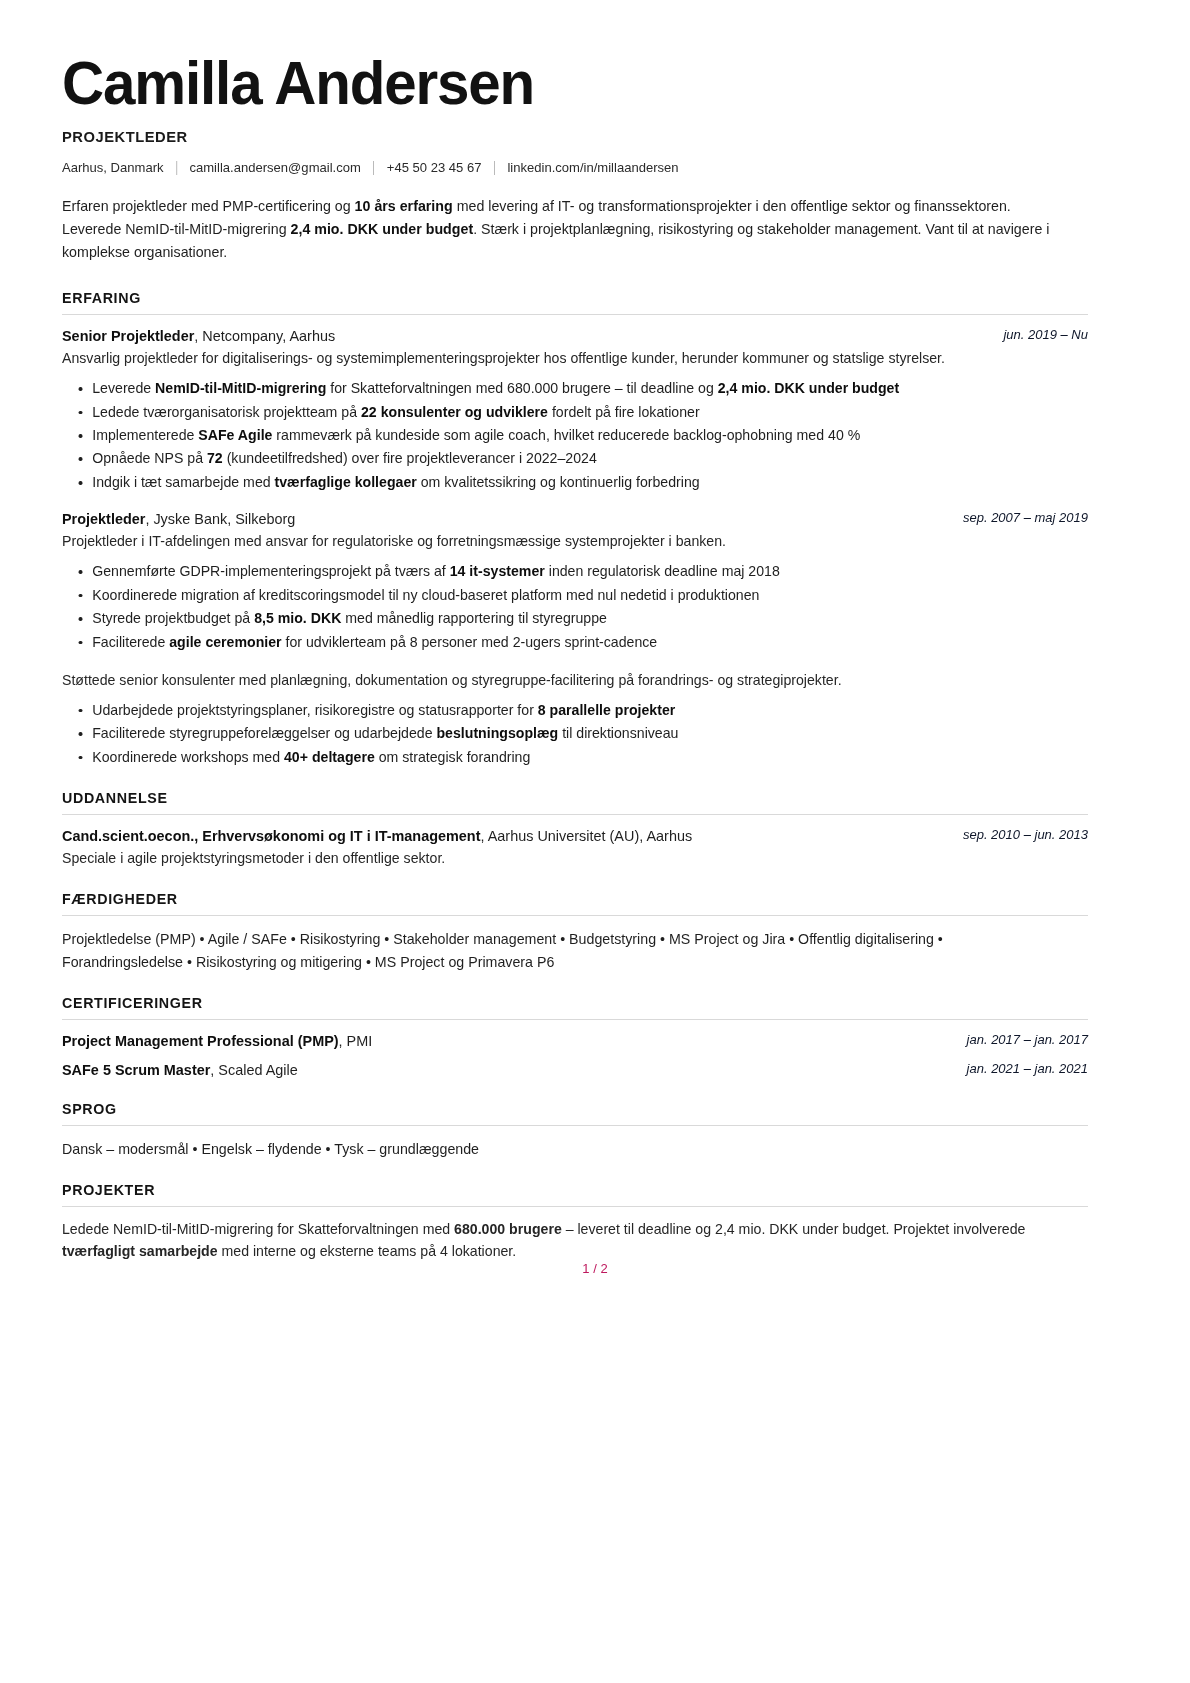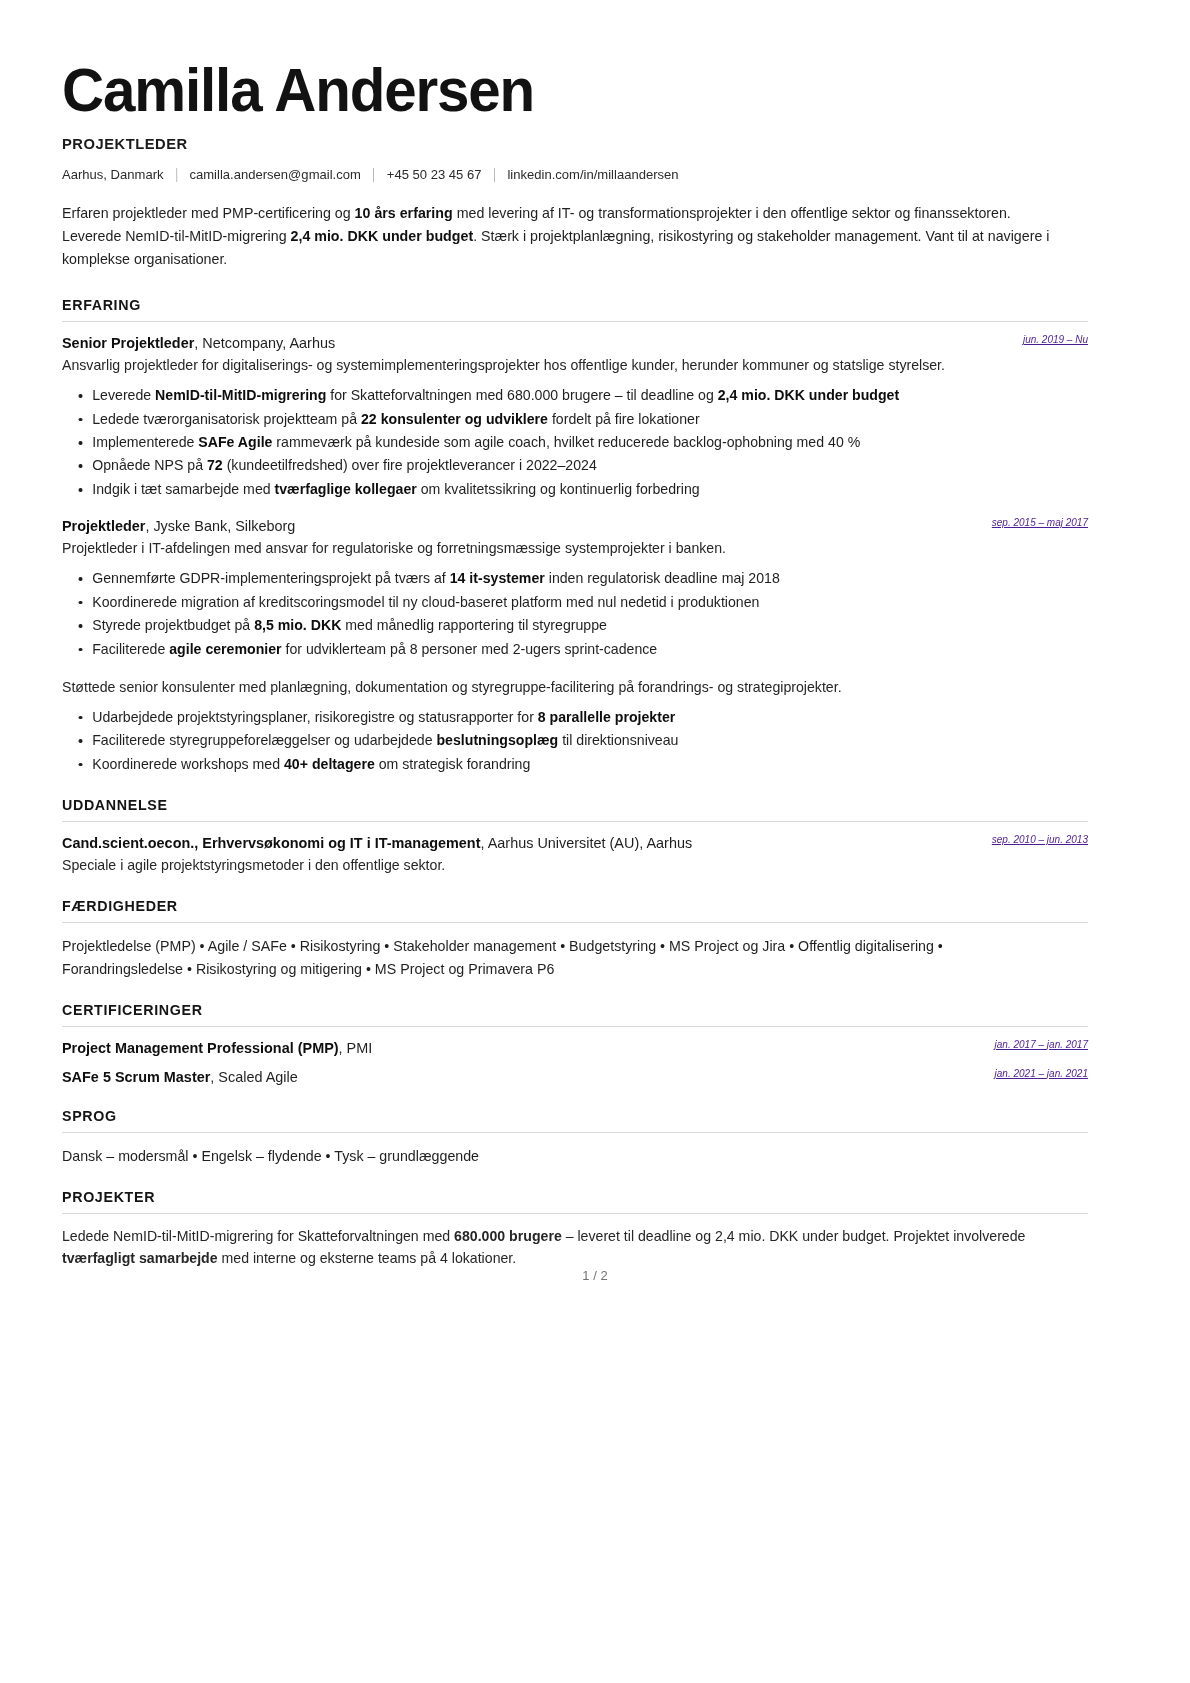--- a/index.html
+++ b/index.html
@@ -10,21 +10,21 @@
   }
   body {
     font-family: "Liberation Sans", "DejaVu Sans", sans-serif;
     color: #1a1a1a;
     -webkit-font-smoothing: antialiased;
   }
   .page {
     position: relative;
     width: 1190px;
     height: 1314px;
-    margin: 7px auto;
+    margin: 0 auto;
     background: #ffffff;
     box-sizing: border-box;
     padding: 52px 42px 0 62px;
     overflow: hidden;
   }
   .sheet {
     width: 1026px;
   }
 
   
@@ -103,26 +103,25 @@
   }
   .entry-title {
     font-size: 14.8px;
     color: #1f1f1f;
     line-height: 1.35;
     transform: scaleX(0.975);
     transform-origin: left center;
   }
   .entry-title b { font-weight: 700; color: #0f0f0f; }
   .entry-date {
-    font-size: 10px;
+    font-size: 13px;
     font-style: italic;
-    color: #4c1d95;
+    color: #0f172a;
     white-space: nowrap;
     flex-shrink: 0;
-    text-decoration: underline;
   }
   .entry-sub {
     font-size: 14.5px;
     line-height: 1.5;
     color: #262626;
     margin-top: 1px;
     transform: scaleX(0.975);
     transform-origin: left center;
   }
   ul.bullets {
@@ -166,21 +165,21 @@
   .gap-sm { height: 10px; }
 
   
   .footer {
     position: absolute;
     left: 0;
     right: 0;
     bottom: 38px;
     text-align: center;
     font-size: 13px;
-    color: #737373;
+    color: #be185d;
   }
 </style>
 </head>
 <body>
 
 <div class="page">
   <div class="sheet">
 
     <h1 class="name">Camilla Andersen</h1>
     <div class="role">PROJEKTLEDER</div>
@@ -211,21 +210,21 @@
               <li><span>Leverede </span><b>NemID-til-MitID-migrering</b><span> for Skatteforvaltningen med 680.000 brugere – til deadline og </span><b>2,4 mio. DKK under budget</b></li>
               <li><span>Ledede tværorganisatorisk projektteam på </span><b>22 konsulenter og udviklere</b><span> fordelt på fire lokationer</span></li>
               <li><span>Implementerede </span><b>SAFe Agile</b><span> rammeværk på kundeside som agile coach, hvilket reducerede backlog-ophobning med 40 %</span></li>
               <li><span>Opnåede NPS på </span><b>72</b><span> (kundeetilfredshed) over fire projektleverancer i 2022–2024</span></li>
               <li><span>Indgik i tæt samarbejde med </span><b>tværfaglige kollegaer</b><span> om kvalitetssikring og kontinuerlig forbedring</span></li>
             </ul>
           </div>
           <div class="entry">
             <div class="entry-head">
               <div class="entry-title"><b>Projektleder</b><span>, Jyske Bank, Silkeborg</span></div>
-              <div class="entry-date">sep. 2015 – maj 2017</div>
+              <div class="entry-date">sep. 2007 – maj 2019</div>
             </div>
             <div class="entry-sub">Projektleder i IT-afdelingen med ansvar for regulatoriske og forretningsmæssige systemprojekter i banken.</div>
             <ul class="bullets">
               <li><span>Gennemførte GDPR-implementeringsprojekt på tværs af </span><b>14 it-systemer</b><span> inden regulatorisk deadline maj 2018</span></li>
               <li><span>Koordinerede migration af kreditscoringsmodel til ny cloud-baseret platform med nul nedetid i produktionen</span></li>
               <li><span>Styrede projektbudget på </span><b>8,5 mio. DKK</b><span> med månedlig rapportering til styregruppe</span></li>
               <li><span>Faciliterede </span><b>agile ceremonier</b><span> for udviklerteam på 8 personer med 2-ugers sprint-cadence</span></li>
             </ul>
           </div>
           <div class="entry">

